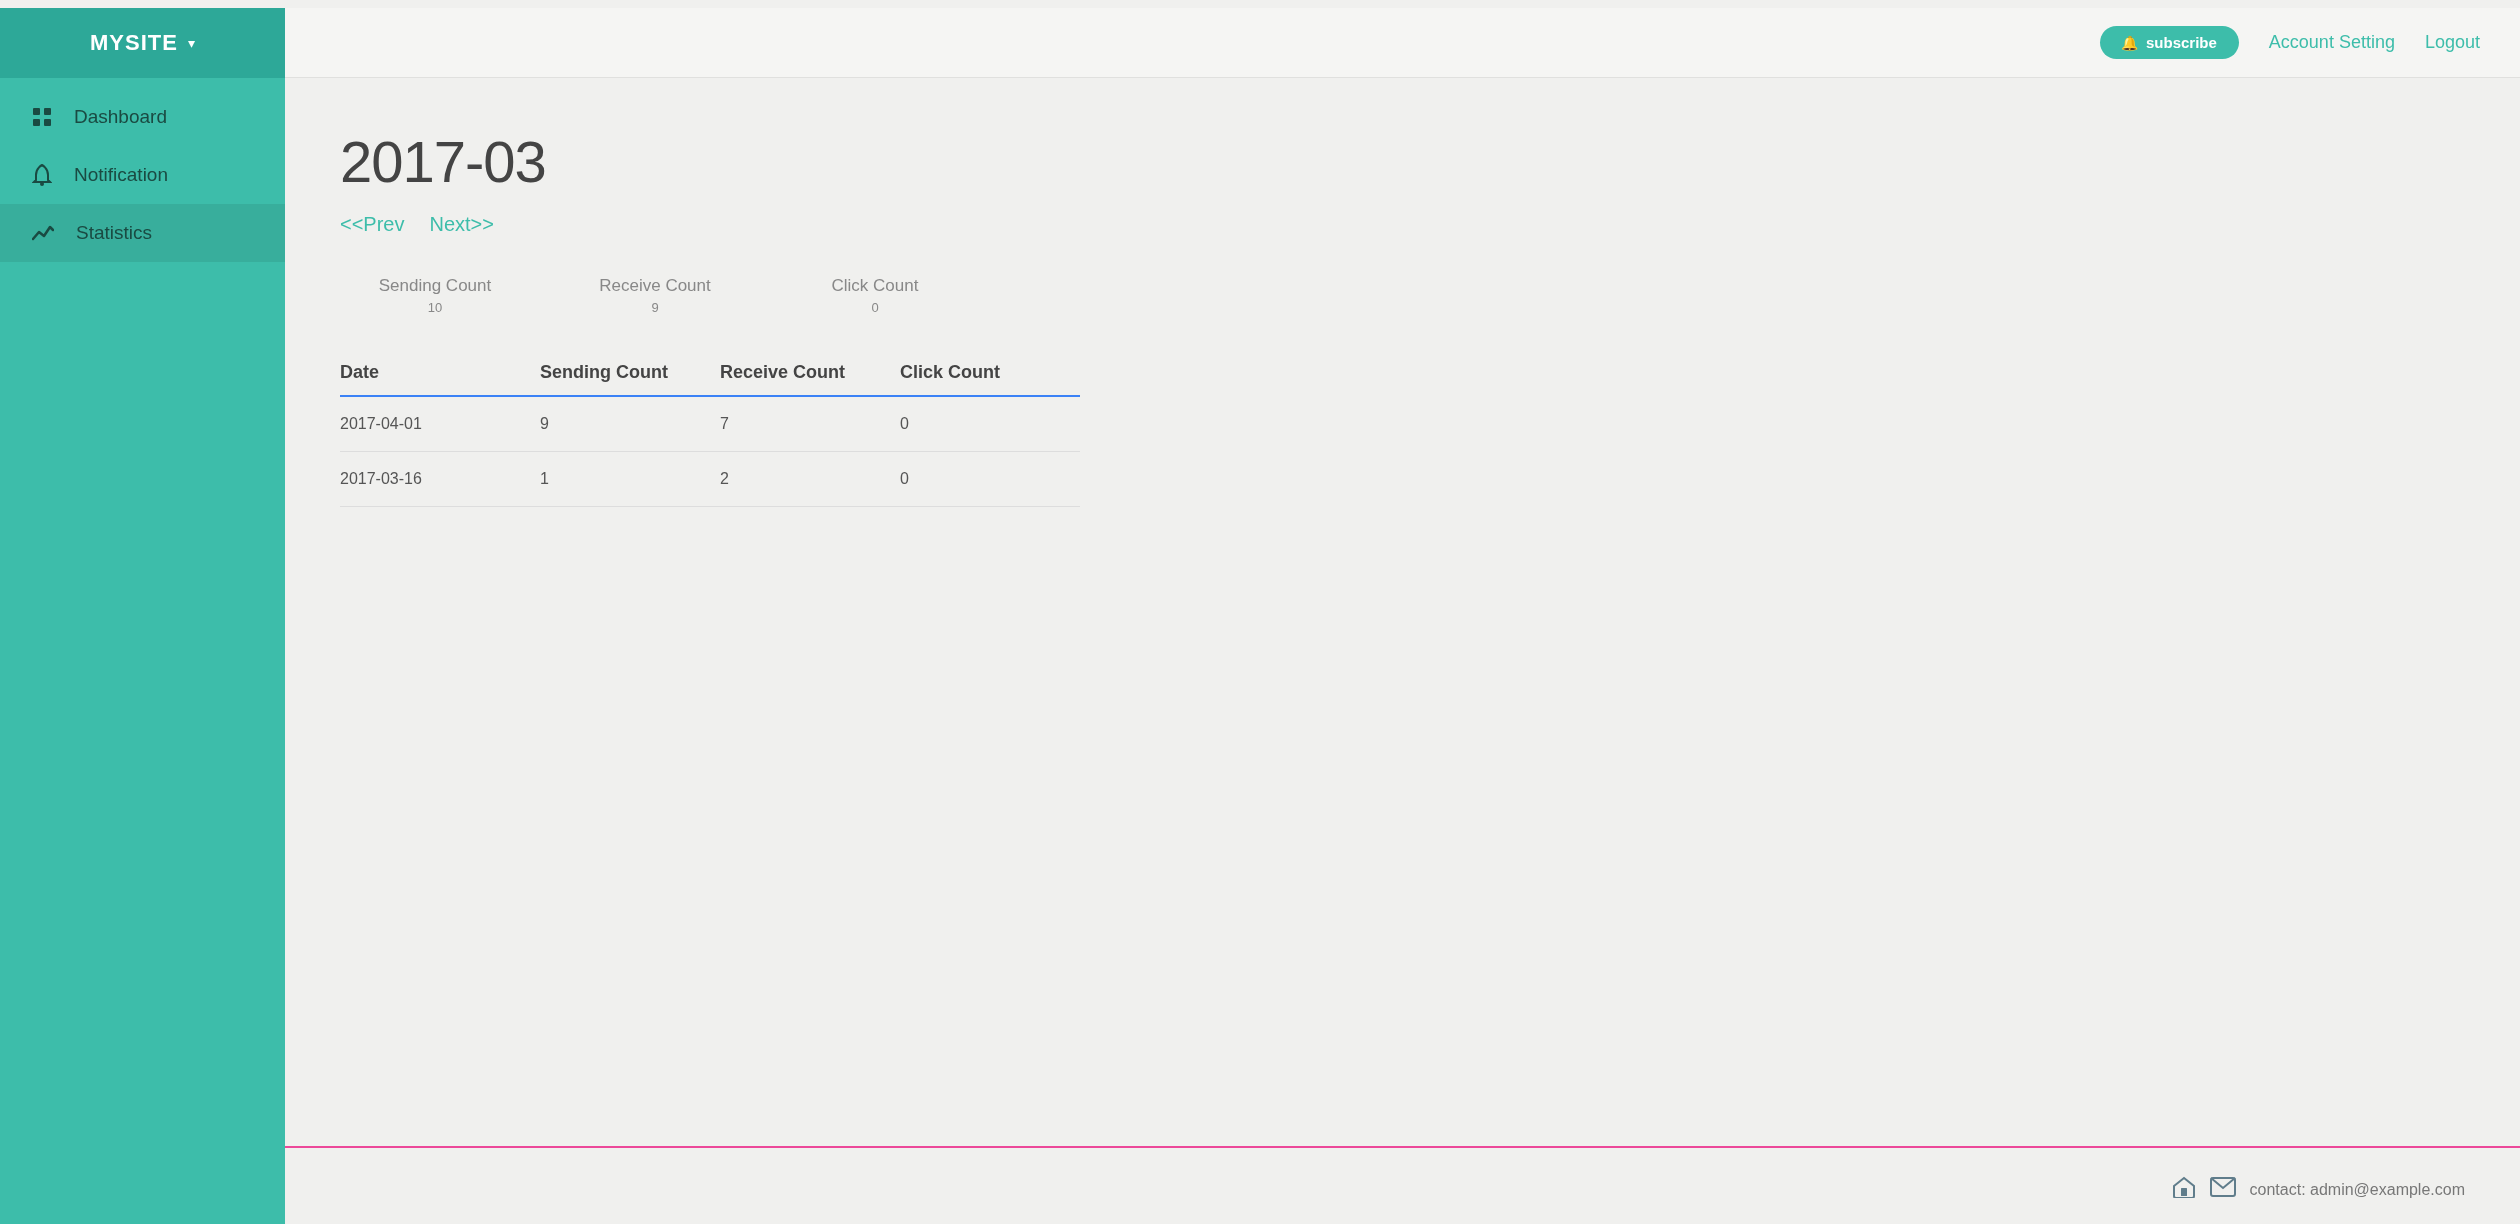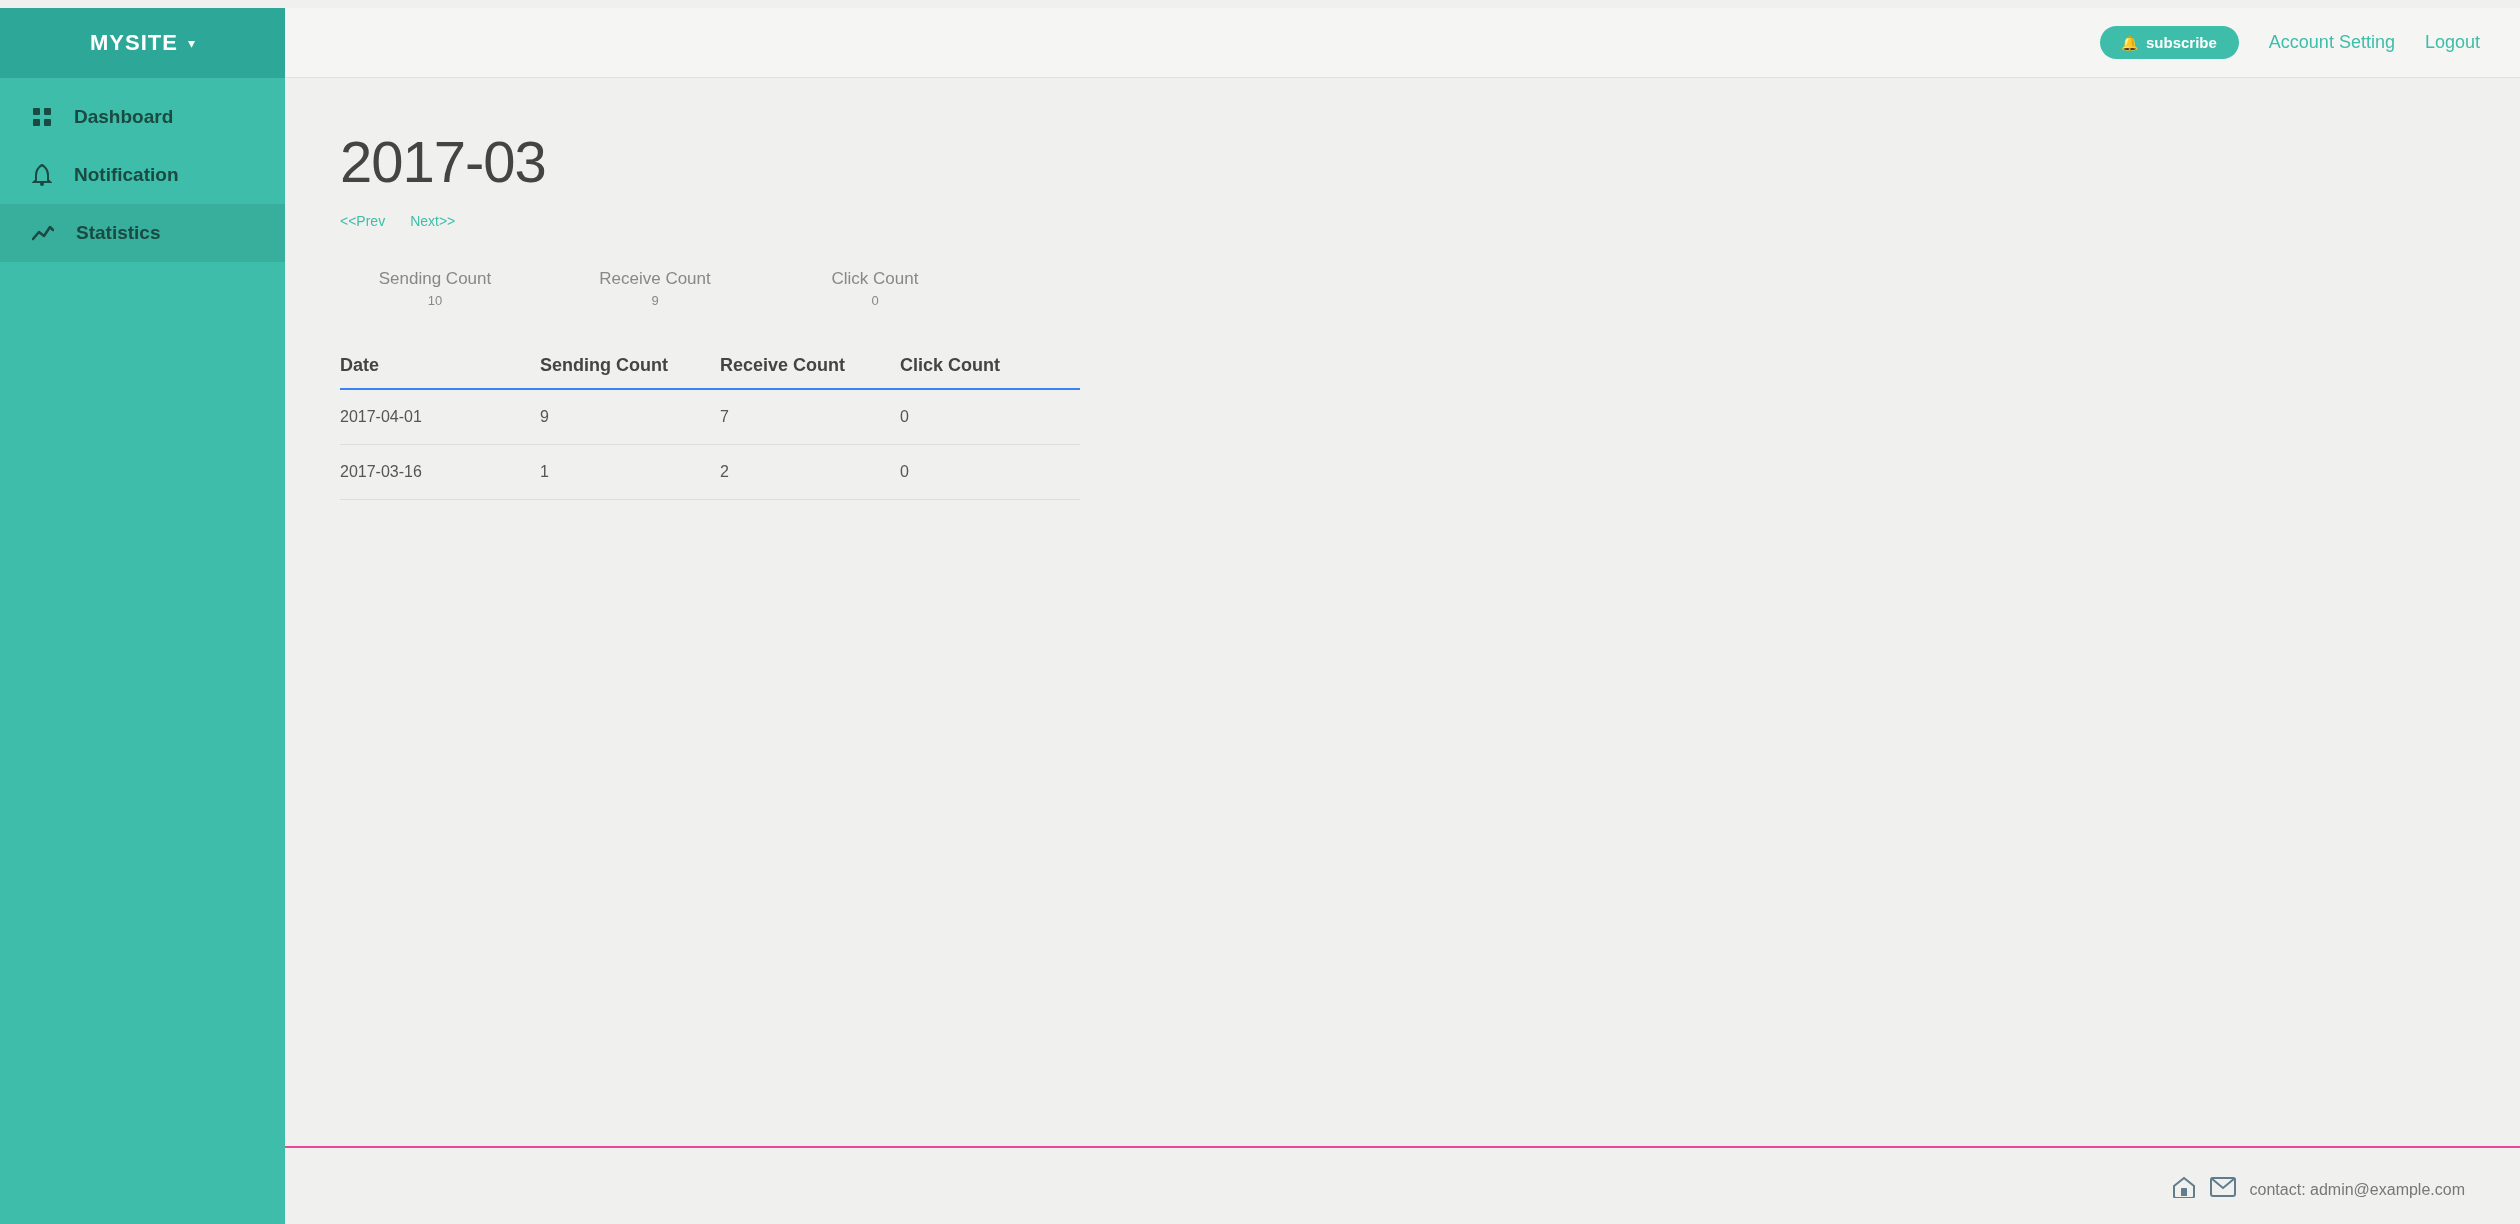--- a/index.html
+++ b/index.html
@@ -37,21 +37,21 @@
     }
     .sidebar-nav { display: flex; flex-direction: column; padding: 10px 0; }
     .sidebar-item {
       display: flex;
       align-items: center;
       gap: 22px;
       padding: 18px 32px;
       cursor: pointer;
       color: #1a4a42;
       font-size: 19px;
-      font-weight: 700;
+      font-weight: 400;
       transition: background 0.15s;
     }
     .sidebar-item.active { background: rgba(0,0,0,0.08); }
     .sidebar-icon { font-size: 22px; color: #1a4a42; display: flex; align-items: center; }
 
     
     .topbar {
       background: #f5f5f3;
       border-bottom: 1px solid #e0e0de;
       display: flex;
@@ -102,21 +102,21 @@
       letter-spacing: -1px;
     }
 
     .nav-links {
       display: flex;
       gap: 25px;
       margin-bottom: 40px;
     }
     .nav-link {
       color: #3dbdaa;
-      font-size: 14px;
+      font-size: 20px;
       text-decoration: none;
       cursor: pointer;
     }
 
     
     .summary-stats {
       display: flex;
       gap: 0;
       margin-bottom: 35px;
     }

